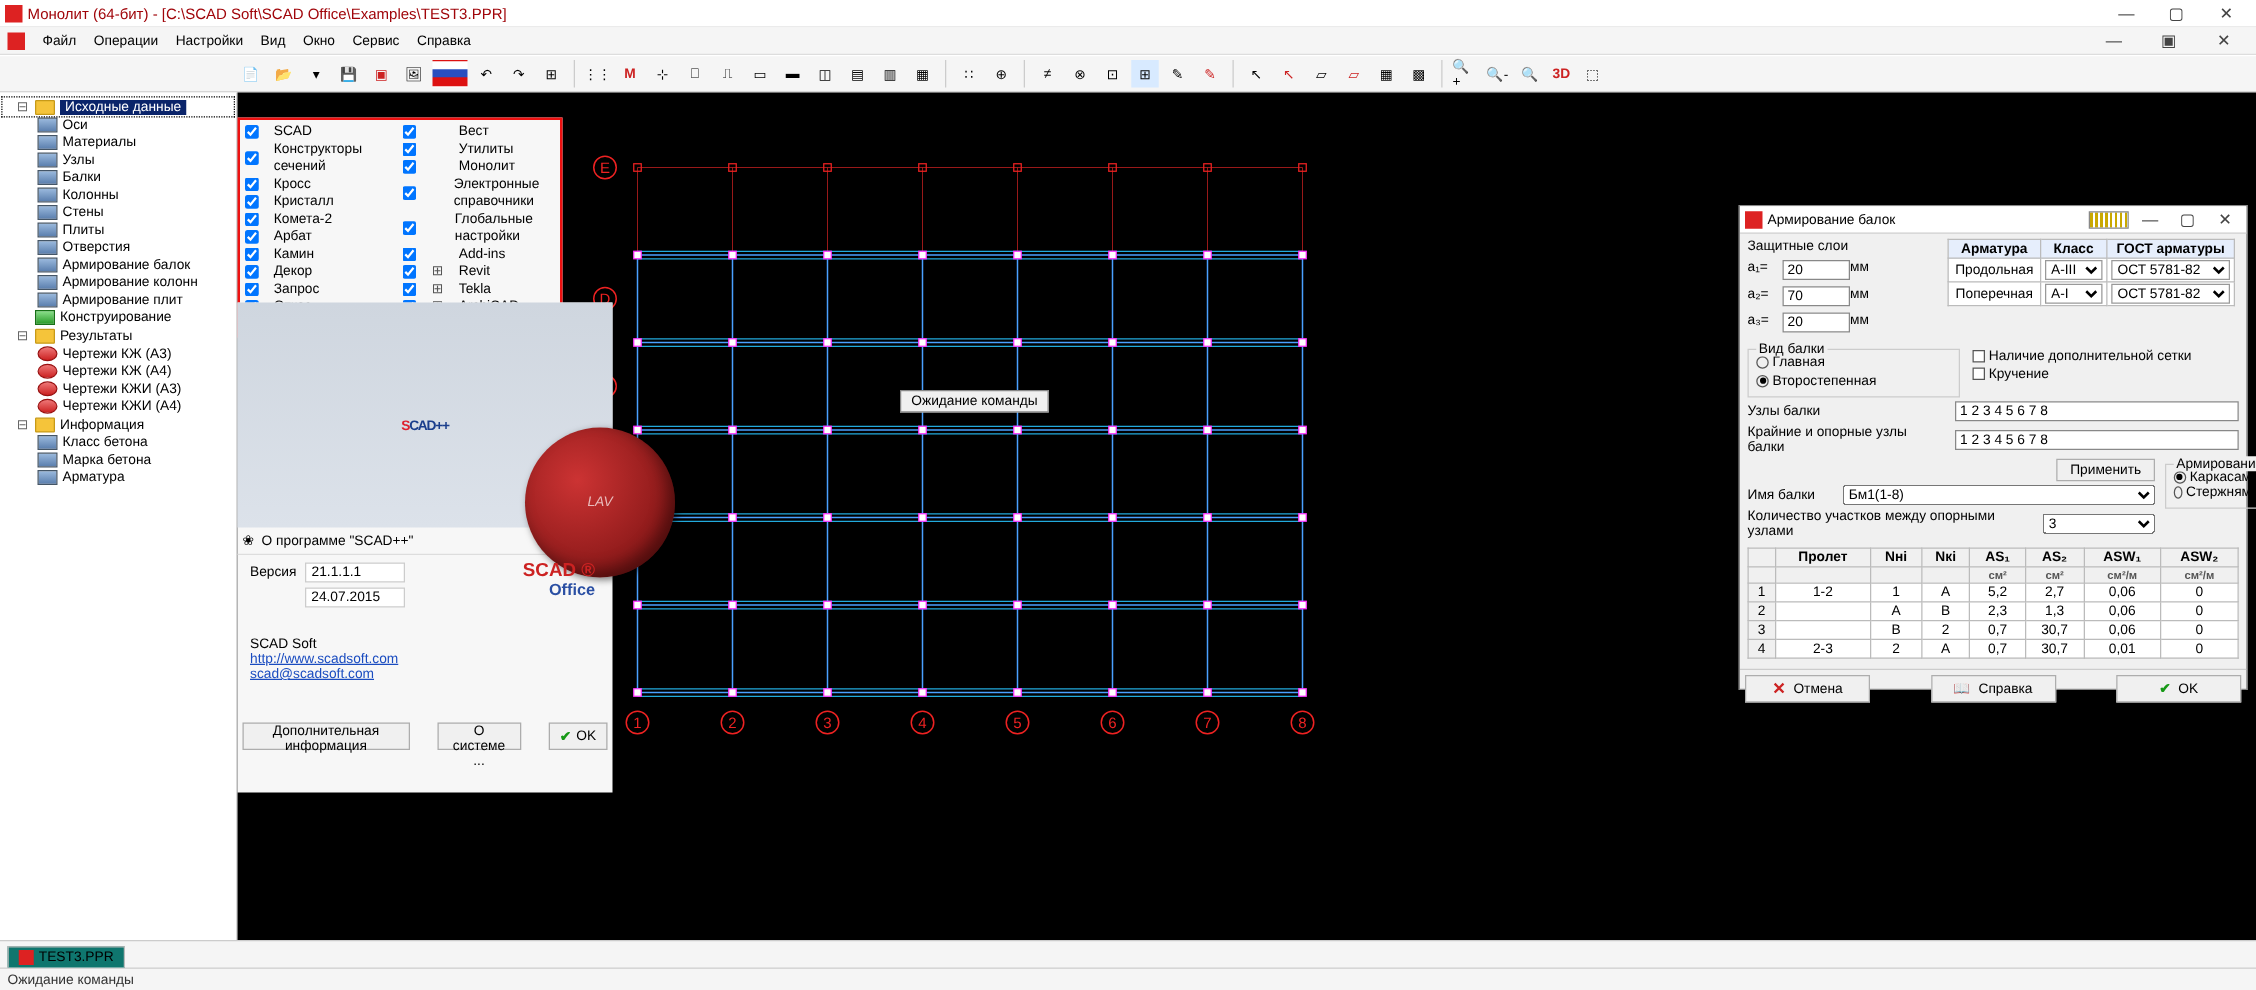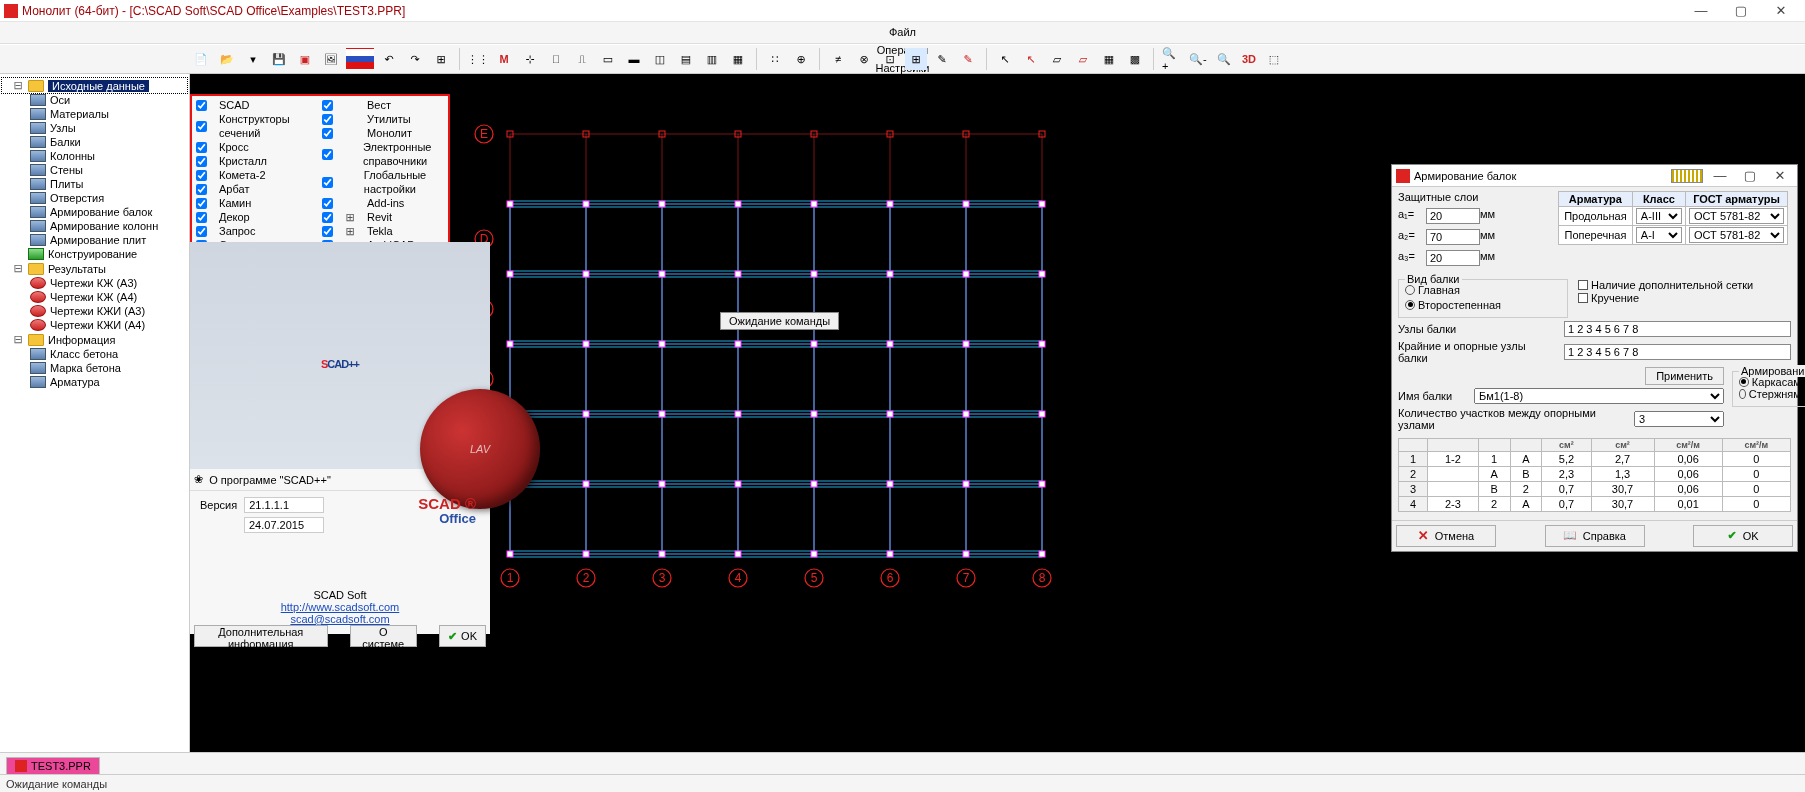--- a/index.html
+++ b/index.html
@@ -6,21 +6,21 @@
 body { background: #fff; width: 1805px; height: 792px; overflow: hidden; position: relative; }
 
 
 .titlebar { height: 22px; background: #fff; display: flex; align-items: center; padding: 0 4px; border-bottom: 1px solid #e5e5e5; }
 .titlebar .icon { width: 14px; height: 14px; background: #d22; margin-right: 4px; }
 .titlebar .caption { color: #a0050a; font-size: 12px; flex: 1; }
 .winbtns { display: flex; gap: 0; }
 .winbtn { width: 40px; height: 20px; display: flex; align-items: center; justify-content: center; color: #444; font-size: 13px; }
 
 
-.menubar { height: 22px; display: flex; align-items: center; padding: 0 22px; gap: 2px; background: #f5f5f5; border-bottom: 1px solid #ddd; flex-direction: column; }
+.menubar { height: 22px; display: flex; align-items: center; padding: 0 6px; gap: 2px; background: #f5f5f5; border-bottom: 1px solid #ddd; }
 .menubar .aicon { width: 14px; height: 14px; background: #d22; margin-right: 6px; }
 .menuitem { padding: 2px 6px; color: #000; }
 .menubar .right { margin-left: auto; display: flex; gap: 4px; }
 
 
 .toolbar { height: 30px; background: #f5f5f5; border-top: 1px solid #fff; border-bottom: 1px solid #ccc; display: flex; align-items: center; padding-left: 190px; gap: 4px; }
 .tbtn { width: 22px; height: 22px; display:inline-flex; align-items:center; justify-content:center; border: 1px solid transparent; }
 .sep { width: 1px; height: 22px; background: #ccc; margin: 0 3px; }
 
 
@@ -42,31 +42,31 @@
 
 
 .overlay-check { position:absolute; left:190px; top:94px; width:260px; border:2px solid #e11; background:rgba(255,255,255,0.97); padding:2px; display:flex; font-size:11px; }
 .chkcol { flex:1; }
 .chkline { display:flex; align-items:center; gap:12px; padding:0 2px; line-height:14px; }
 .chkline input { width:11px; height:11px; }
 .chkline .exp2 { width:10px; color:#555; text-align:center; }
 
 
 .about { position:absolute; left:190px; top:242px; width:300px; height:392px; background:#f7f7f7;  }
-.about .splash { height:227px; background:linear-gradient(#cfd6df,#dce2ea); display:flex; align-items:center; justify-content:center; position:relative; }
+.about .splash { height:180px; background:linear-gradient(#cfd6df,#dce2ea); display:flex; align-items:center; justify-content:center; position:relative; }
 .about .logo { font-size:36px; font-weight:bold; color:#de1f2e; letter-spacing:-1px; }
 .about .logo .blue { color:#1a3e8c; }
 .about .seal { position:absolute; right:-50px; bottom:-40px; width:120px; height:120px; border-radius:50%; background:radial-gradient(circle at 35% 35%, #c33, #6d0d0d); box-shadow:inset -6px -6px 12px rgba(0,0,0,.4), 2px 2px 6px rgba(0,0,0,.5); display:flex;align-items:center;justify-content:center;color:#e9bcbc;font-style:italic;font-size:16px;}
 .about .hdr { display:flex; align-items:center; gap:6px; padding:4px; border-bottom:1px solid #ddd; }
 .about .body { padding:6px 10px; position:relative; height:160px; }
 .about .body .lbl { color:#000; margin-bottom:4px;}
 .about .body .val { background:#fff; border:1px solid #ccc; padding:1px 4px; width:80px; display:inline-block; margin-left:4px;}
 .about .body .brand { position:absolute; right:14px; top:4px; font-weight:bold; color:#c22; font-size:15px; }
 .about .body .brand2 { position:absolute; right:14px; top:20px; font-weight:bold; color:#2a4fa3; font-size:13px; }
-.about .body .center { text-align:center; margin-top:56px; }
+.about .body .center { text-align:left; margin-top:23px; }
 .about .body a { color:#1a4cc0; text-decoration:underline; display:block; }
 .about .btns { position:absolute; bottom:4px; left:4px; right:4px; display:flex; gap:22px; }
 .about .btns button { height:22px; padding:0 8px; background:#f0f0f0; border:1px solid #adadad; }
 .about .btns .ok { margin-left:auto; display:flex; align-items:center; gap:4px; }
 .chk { color:#179917; font-weight:bold; }
 
 
 .rdlg { position:absolute; right:7px; top:164px; width:407px; height:388px; background:#f0f0f0; border:1px solid #888; box-shadow:2px 2px 6px rgba(0,0,0,.3); }
 .rdlg .dtb { height:22px; background:#fff; display:flex; align-items:center; padding:0 4px; gap:4px; border-bottom:1px solid #ccc;}
 .rdlg .dtb .icon { width:14px;height:14px;background:#d22;}
@@ -99,21 +99,21 @@
 .book { color:#b87333;}
 
 
 .armTbl { width:230px; border-collapse:collapse; font-size:10px;}
 .armTbl th, .armTbl td { border:1px solid #bbb; padding:1px 3px; text-align:center; background:#fff;}
 .armTbl th { background:#e6eefc;}
 .armTbl select { width: 100%; border:1px solid #999; background:#fff;}
 
 
 .doctabs { height:22px; background:#f5f5f5; border-top:1px solid #ccc; display:flex; align-items:flex-end; padding-left:6px;}
-.doctab { border:1px solid #bbb; border-bottom:none; background:#ec4899; padding:2px 8px; display:flex;align-items:center;gap:4px;}
+.doctab { border:1px solid #bbb; border-bottom:none; background:#0f766e; padding:2px 8px; display:flex;align-items:center;gap:4px;}
 .doctab .icon { width:12px;height:12px; background:#d22;}
 .status { height:18px; background:#f5f5f5; border-top:1px solid #ccc; display:flex; align-items:center; padding:0 6px; color:#333;}
 
 
 .gridsvg { position:absolute; left:280px; top:0; }
 .axiscircle { fill:none; stroke:#e22; stroke-width:1.2; }
 .axistext { fill:#e22; font-size:12px; text-anchor:middle; dominant-baseline:central; }
 .redline { stroke:#c22; stroke-width:0.6; }
 .blueline { stroke:#4aa0ff; stroke-width:1.2; }
 .cyanline { stroke:#2ad; stroke-width:1; }
@@ -651,20 +651,30 @@
           </div>
         <div class="rad" style="display:flex;">
             <span class="radmark"></span>
             <span>Стержнями</span>
           </div>
       </div>
     </div>
 
     <table class="tblA">
       <thead>
+        <tr id="th-row">
+            <th></th>
+            <th>Пролет</th>
+            <th>Nнi</th>
+            <th>Nкi</th>
+            <th>AS₁</th>
+            <th>AS₂</th>
+            <th>ASW₁</th>
+            <th>ASW₂</th>
+          </tr>
         <tr id="sub-row">
             <th class="sub"></th>
             <th class="sub"></th>
             <th class="sub"></th>
             <th class="sub"></th>
             <th class="sub">см²</th>
             <th class="sub">см²</th>
             <th class="sub">см²/м</th>
             <th class="sub">см²/м</th>
           </tr>

